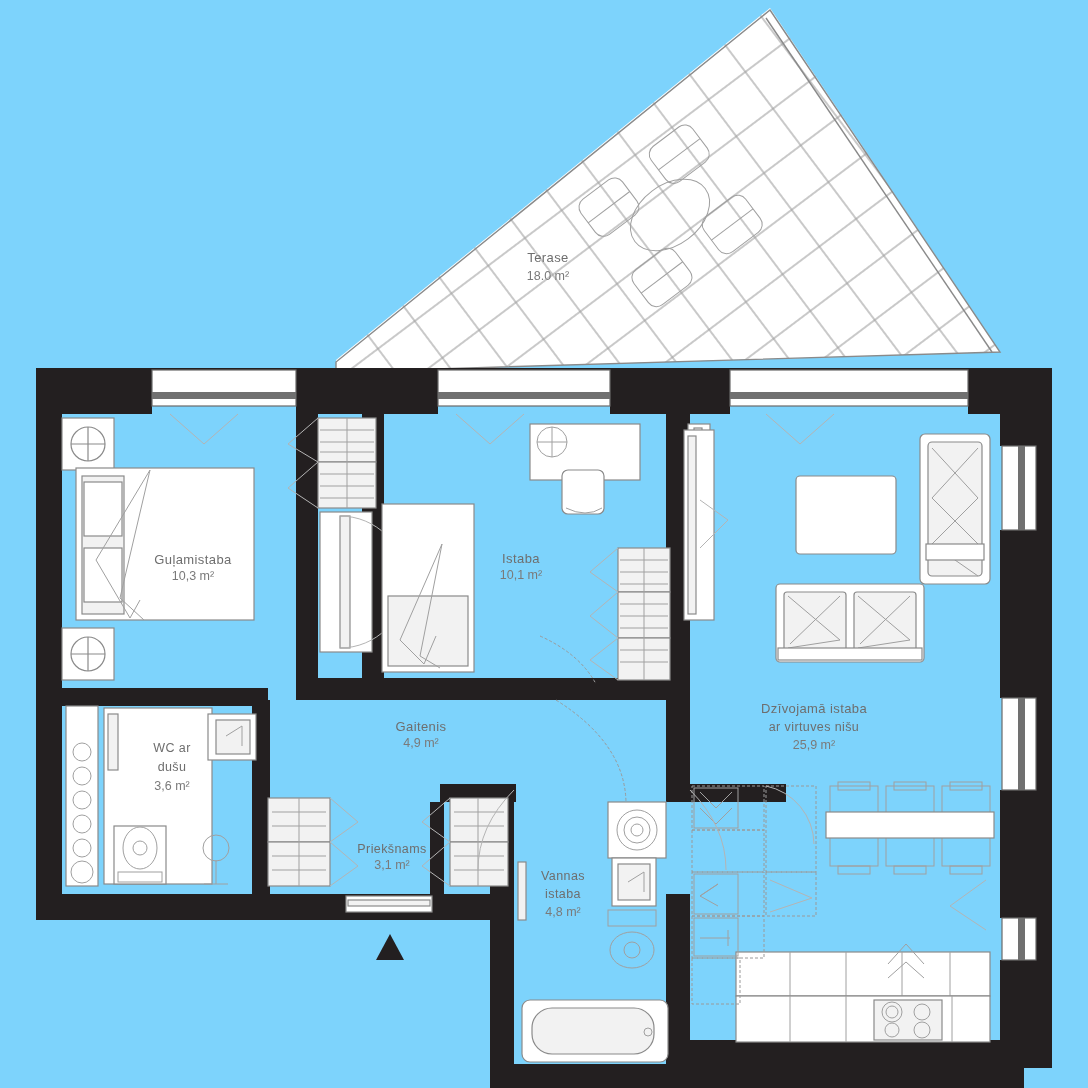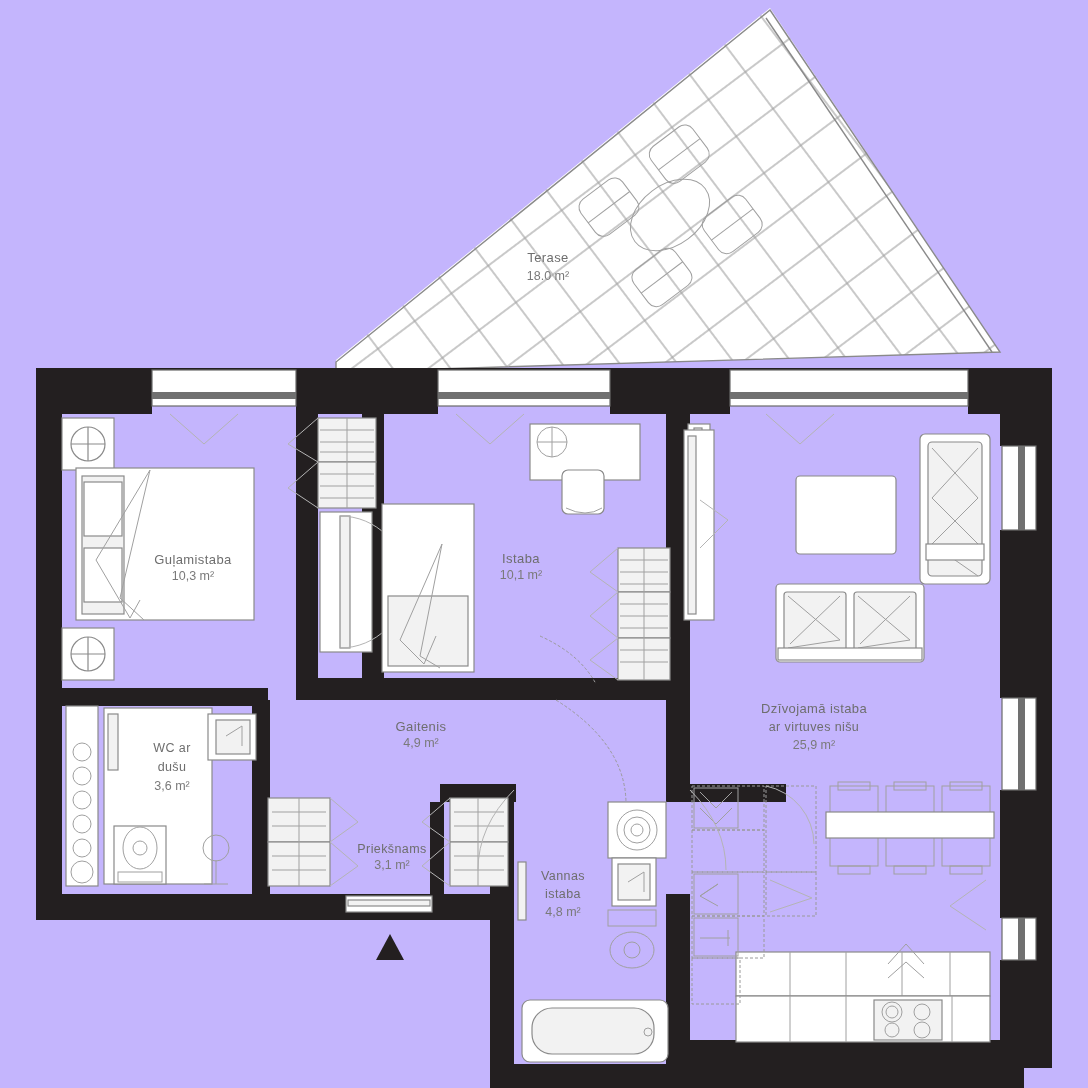--- a/index.html
+++ b/index.html
@@ -1,17 +1,17 @@
 <!DOCTYPE html>
 <html><head>
 <meta charset="utf-8">
 <style>
   html,body{margin:0;padding:0;background:#ffffff;}
   body{width:1088px;height:1088px;overflow:hidden;font-family:"Liberation Sans",sans-serif;}
-  #plan{position:relative;width:1088px;height:1088px;background:#c4b5fd;}
+  #plan{position:relative;width:1088px;height:1088px;background:#7dd3fc;}
   svg{display:block;}
   .roomlabel{font-family:"Liberation Sans",sans-serif;font-size:13px;fill:#6e6e6e;text-anchor:middle;letter-spacing:0.4px;}
   .roomlabel.small{font-size:12.5px;}
   .areatxt{font-family:"Liberation Sans",sans-serif;font-size:12.5px;fill:#7a7a7a;text-anchor:middle;}
   .wall{fill:#231f20;}
   .thinline2{stroke:#a0a0a0;stroke-width:1;fill:none;}
   .furn{stroke:#8a8a8a;stroke-width:1.2;fill:#ffffff;}
   .furnfill{stroke:#8a8a8a;stroke-width:1.2;fill:#f2f2f2;}
   .swing{stroke:#b4b4b4;stroke-width:1;fill:none;}
   .dash{stroke:#9a9a9a;stroke-width:1;fill:none;stroke-dasharray:3 2;}

